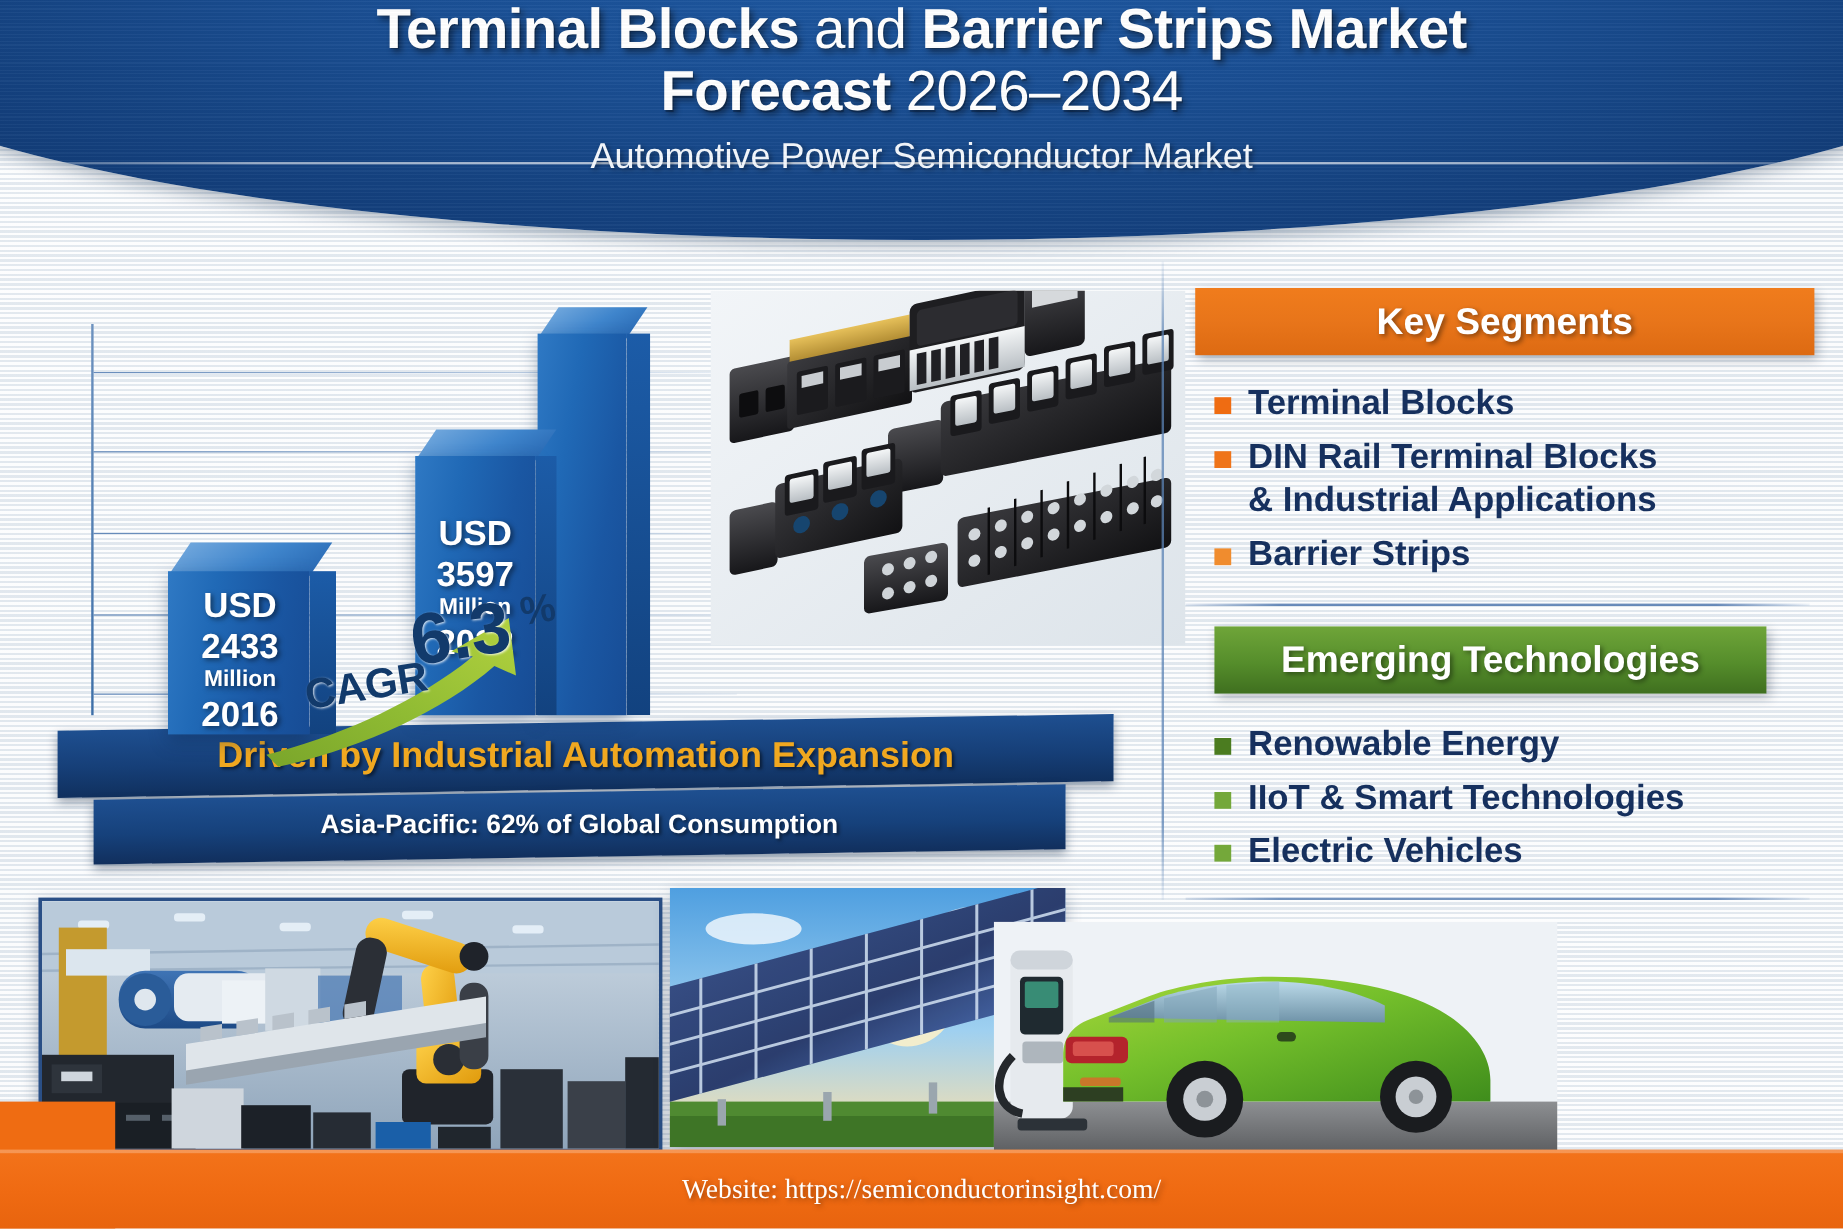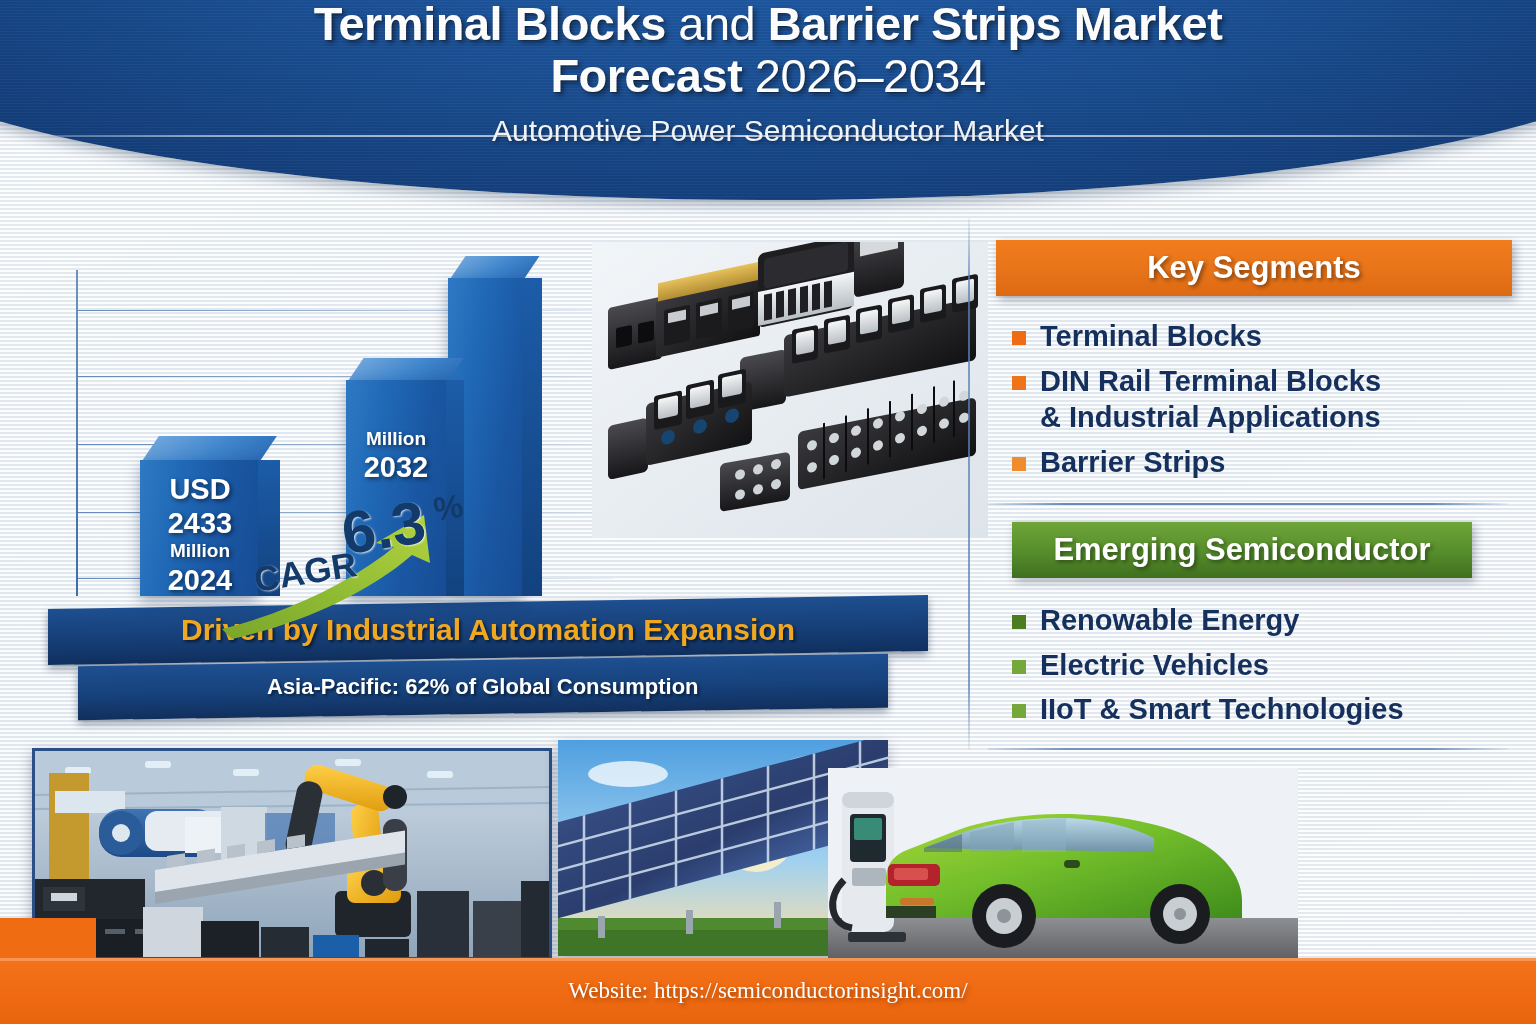--- a/index.html
+++ b/index.html
@@ -290,33 +290,34 @@
       <div class="top" style="left:0; top:0; width:74px; height:26px; transform:skewX(-34deg); transform-origin: bottom left;"></div>
       <div class="face" style="height:318px; width:74px;"></div>
       <div class="side" style="left:74px; width:20px; height:318px; clip-path: polygon(0 0, 100% -8%, 100% 100%, 0 100%);"></div>
     </div>
 
     <div class="bar" style="left:288px; top:110px; width:118px; height:238px; z-index:2;">
       <div class="top" style="left:0; top:0; width:100px; height:26px; transform:skewX(-34deg); transform-origin: bottom left;"></div>
       <div class="face" style="height:216px; width:100px;"></div>
       <div class="side" style="left:100px; width:18px; height:216px; clip-path: polygon(0 0, 100% -10%, 100% 100%, 0 100%);"></div>
       <div class="bar-label" style="left:-2px; top:70px; width:104px;">
+        <span class="v">USD 3597</span>
         <span class="m">Million</span>
         <span class="y">2032</span>
       </div>
     </div>
 
-    <div class="bar" style="left:82px; top:188px; width:140px; height:160px; z-index:3;">
+    <div class="bar" style="left:82px; top:204px; width:140px; height:160px; z-index:3;">
       <div class="top" style="left:0; top:0; width:118px; height:28px; transform:skewX(-34deg); transform-origin: bottom left;"></div>
       <div class="face" style="height:136px; width:118px;"></div>
       <div class="side" style="left:118px; width:22px; height:136px; clip-path: polygon(0 0, 100% -14%, 100% 100%, 0 100%);"></div>
       <div class="bar-label" style="left:0px; top:36px; width:120px;">
         <span class="v">USD 2433</span>
         <span class="m">Million</span>
-        <span class="y">2024</span>
+        <span class="y">2016</span>
       </div>
     </div>
 
     <svg id="arrow-svg" width="300" height="140" viewBox="0 0 300 140">
       <defs>
         <linearGradient id="arrGrad" x1="0" y1="1" x2="1" y2="0">
           <stop offset="0%" stop-color="#7aa52a"></stop>
           <stop offset="45%" stop-color="#8fbb33"></stop>
           <stop offset="100%" stop-color="#b3d23f"></stop>
         </linearGradient>
@@ -494,34 +495,34 @@
       <span class="bullet-text" style="white-space:pre-line">DIN Rail Terminal Blocks
 &amp; Industrial Applications</span>
     </div>
     <div class="bullet-row">
       <span class="bullet-sq" style="background:#f08c2e"></span>
       <span class="bullet-text">Barrier Strips</span>
     </div>
   </div>
 
   <div class="section-head" id="head-opportunities">
-    <span>Emerging Semiconductor</span>
+    <span>Emerging Technologies</span>
   </div>
   <div class="bullet-list" id="list-opportunities">
     <div class="bullet-row">
       <span class="bullet-sq" style="background:#4b7c20"></span>
       <span class="bullet-text">Renowable Energy</span>
     </div>
     <div class="bullet-row">
       <span class="bullet-sq" style="background:#74a83a"></span>
-      <span class="bullet-text">Electric Vehicles</span>
+      <span class="bullet-text">IIoT &amp; Smart Technologies</span>
     </div>
     <div class="bullet-row">
       <span class="bullet-sq" style="background:#74a83a"></span>
-      <span class="bullet-text">IIoT &amp; Smart Technologies</span>
+      <span class="bullet-text">Electric Vehicles</span>
     </div>
   </div>
 
   <div id="photo-factory">
     <svg width="520" height="212" viewBox="0 0 520 212">
       <defs>
         <linearGradient id="fRoof" x1="0" y1="0" x2="0" y2="1">
           <stop offset="0%" stop-color="#cfdbe6"></stop>
             <stop offset="100%" stop-color="#8da3b9"></stop>
         </linearGradient>

